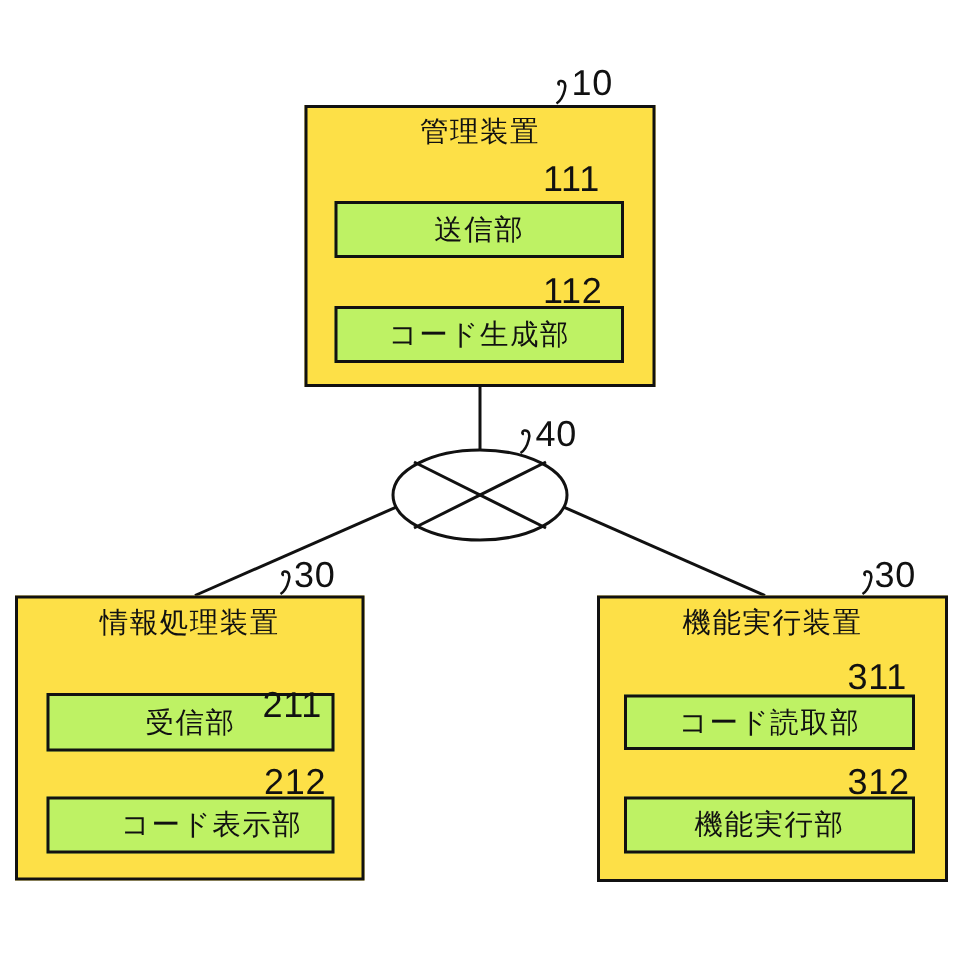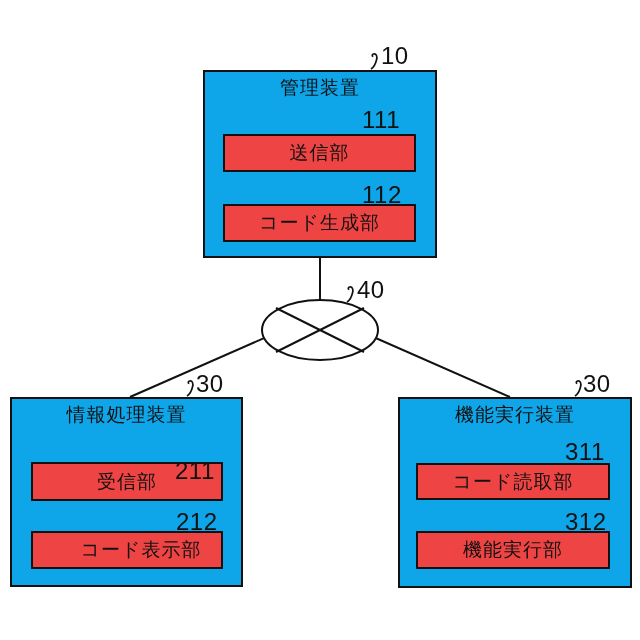--- a/index.html
+++ b/index.html
@@ -20,40 +20,40 @@
   .wires {
     position: absolute;
     left: 0;
     top: 0;
     width: 640px;
     height: 640px;
   }
   .node {
     position: absolute;
     border: 2px solid #111111;
-    background: #0ea5e9;
+    background: #fde047;
     box-sizing: border-box;
     padding-left: 25px;
   }
   .node-title {
     position: absolute;
     left: 0;
     right: 0;
     top: 3px;
     text-align: center;
     font-size: 19px;
     font-weight: 500;
     letter-spacing: 1px;
     color: #111111;
     white-space: nowrap;
   }
   .unit {
     position: absolute;
     border: 2px solid #111111;
-    background: #ef4444;
+    background: #bef264;
     box-sizing: border-box;
     display: flex;
     align-items: center;
     justify-content: center;
     font-size: 19px;
     font-weight: 500;
     letter-spacing: 1px;
     color: #111111;
     white-space: nowrap;
   }

